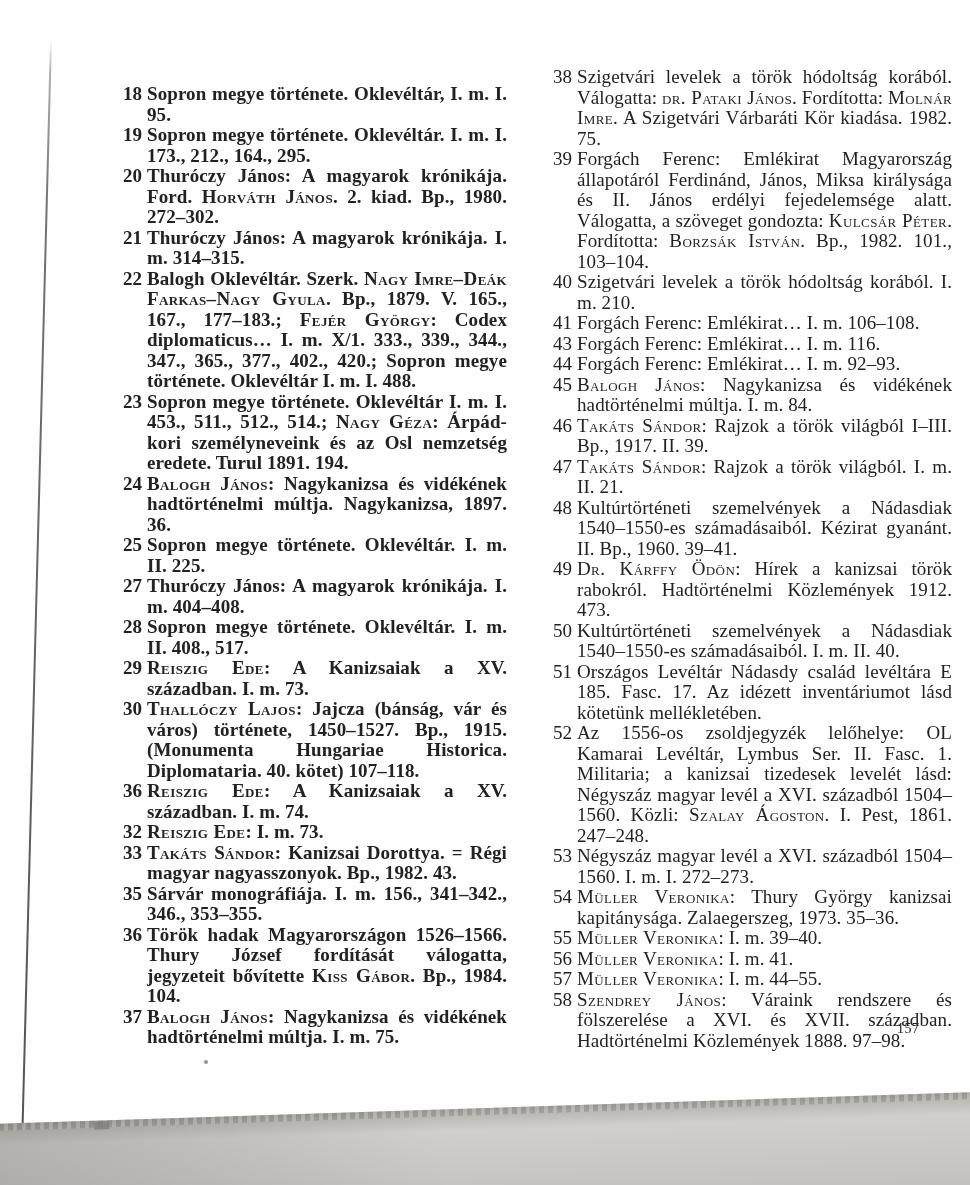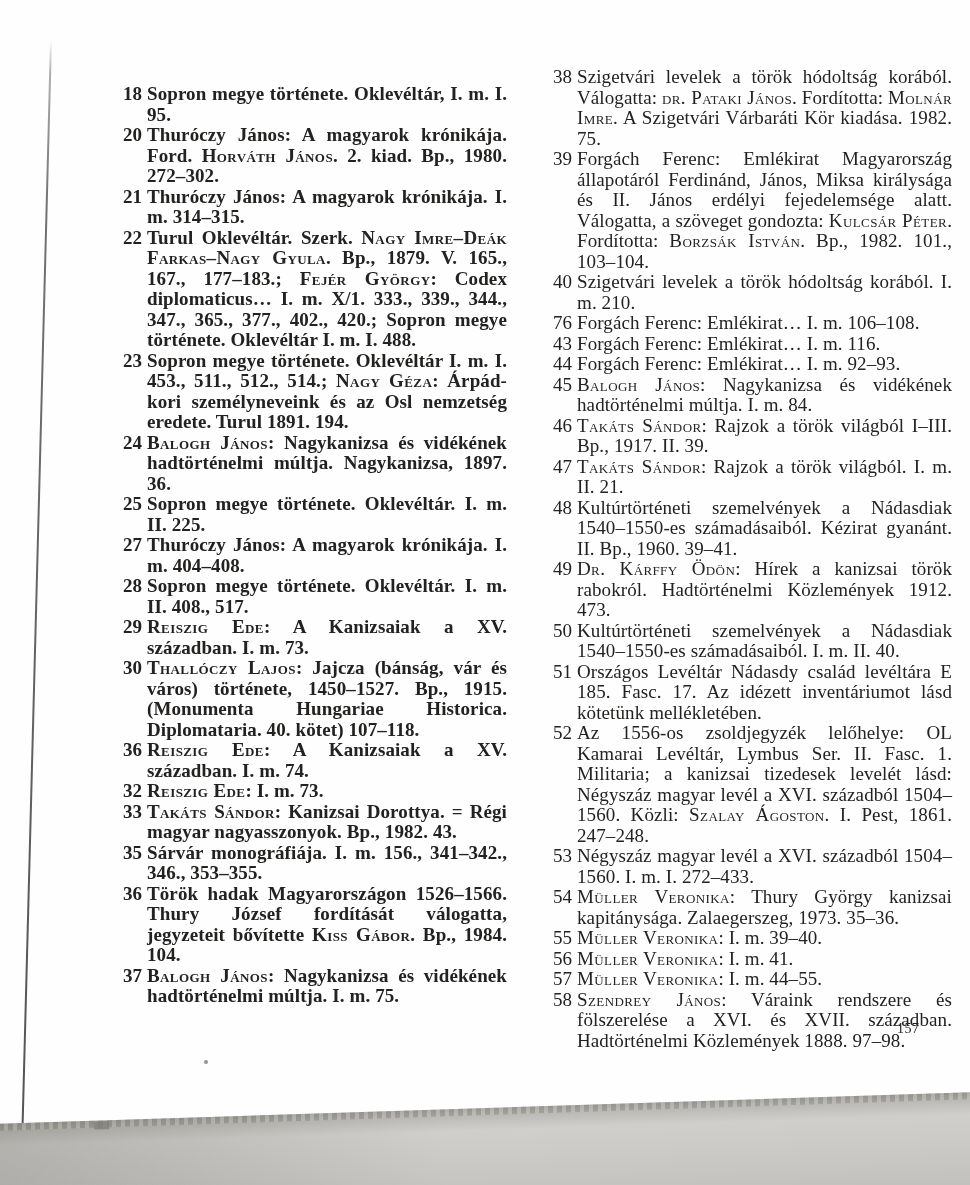--- a/index.html
+++ b/index.html
@@ -54,54 +54,55 @@
   }
 </style>
 </head>
 <body>
 
 <div class="page">
   <div class="spine-line"></div>
 
   <div class="col col-left" id="col-left">
       <p class="fn"><span class="fn-num">18</span><span>Sopron megye története. Oklevéltár, I. m. I. 95.</span></p>
+      <p class="fn"><span class="fn-num">19</span><span>Sopron megye története. Oklevéltár. I. m. I. 173., 212., 164., 295.</span></p>
       <p class="fn"><span class="fn-num">20</span><span>Thuróczy János: A magyarok krónikája. Ford. </span><span class="sc">Horváth János</span><span>. 2. kiad. Bp., 1980. 272–302.</span></p>
       <p class="fn"><span class="fn-num">21</span><span>Thuróczy János: A magyarok krónikája. I. m. 314–315.</span></p>
-      <p class="fn"><span class="fn-num">22</span><span>Turul Oklevéltár. Szerk. </span><span class="sc">Nagy Imre–Deák Farkas–Nagy Gyula</span><span>. Bp., 1879. V. 165., 167., 177–183.; </span><span class="sc">Fejér György</span><span>: Codex diplomaticus… I. m. X/1. 333., 339., 344., 347., 365., 377., 402., 420.; Sopron megye története. Oklevéltár I. m. I. 488.</span></p>
+      <p class="fn"><span class="fn-num">22</span><span>Balogh Oklevéltár. Szerk. </span><span class="sc">Nagy Imre–Deák Farkas–Nagy Gyula</span><span>. Bp., 1879. V. 165., 167., 177–183.; </span><span class="sc">Fejér György</span><span>: Codex diplomaticus… I. m. X/1. 333., 339., 344., 347., 365., 377., 402., 420.; Sopron megye története. Oklevéltár I. m. I. 488.</span></p>
       <p class="fn"><span class="fn-num">23</span><span>Sopron megye története. Oklevéltár I. m. I. 453., 511., 512., 514.; </span><span class="sc">Nagy Géza</span><span>: Árpád-kori személyneveink és az Osl nemzetség eredete. Turul 1891. 194.</span></p>
       <p class="fn"><span class="fn-num">24</span><span class="sc">Balogh János</span><span>: Nagykanizsa és vidékének hadtörténelmi múltja. Nagykanizsa, 1897. 36.</span></p>
       <p class="fn"><span class="fn-num">25</span><span>Sopron megye története. Oklevéltár. I. m. II. 225.</span></p>
       <p class="fn"><span class="fn-num">27</span><span>Thuróczy János: A magyarok krónikája. I. m. 404–408.</span></p>
       <p class="fn"><span class="fn-num">28</span><span>Sopron megye története. Oklevéltár. I. m. II. 408., 517.</span></p>
       <p class="fn"><span class="fn-num">29</span><span class="sc">Reiszig Ede</span><span>: A Kanizsaiak a XV. században. I. m. 73.</span></p>
       <p class="fn"><span class="fn-num">30</span><span class="sc">Thallóczy Lajos</span><span>: Jajcza (bánság, vár és város) története, 1450–1527. Bp., 1915. (Monumenta Hungariae Historica. Diplomataria. 40. kötet) 107–118.</span></p>
       <p class="fn"><span class="fn-num">36</span><span class="sc">Reiszig Ede</span><span>: A Kanizsaiak a XV. században. I. m. 74.</span></p>
       <p class="fn"><span class="fn-num">32</span><span class="sc">Reiszig Ede</span><span>: I. m. 73.</span></p>
       <p class="fn"><span class="fn-num">33</span><span class="sc">Takáts Sándor</span><span>: Kanizsai Dorottya. = Régi magyar nagyasszonyok. Bp., 1982. 43.</span></p>
       <p class="fn"><span class="fn-num">35</span><span>Sárvár monográfiája. I. m. 156., 341–342., 346., 353–355.</span></p>
       <p class="fn"><span class="fn-num">36</span><span>Török hadak Magyarországon 1526–1566. Thury József fordítását válogatta, jegyzeteit bővítette </span><span class="sc">Kiss Gábor</span><span>. Bp., 1984. 104.</span></p>
       <p class="fn"><span class="fn-num">37</span><span class="sc">Balogh János</span><span>: Nagykanizsa és vidékének hadtörténelmi múltja. I. m. 75.</span></p>
     </div>
 
   <div class="col col-right" id="col-right">
       <p class="fn"><span class="fn-num">38</span><span>Szigetvári levelek a török hódoltság korából. Válogatta: </span><span class="sc">dr. Pataki János</span><span>. Fordította: </span><span class="sc">Molnár Imre</span><span>. A Szigetvári Várbaráti Kör kiadása. 1982. 75.</span></p>
       <p class="fn"><span class="fn-num">39</span><span>Forgách Ferenc: Emlékirat Magyarország állapotáról Ferdinánd, János, Miksa királysága és II. János erdélyi fejedelemsége alatt. Válogatta, a szöveget gondozta: </span><span class="sc">Kulcsár Péter</span><span>. Fordította: </span><span class="sc">Borzsák István</span><span>. Bp., 1982. 101., 103–104.</span></p>
       <p class="fn"><span class="fn-num">40</span><span>Szigetvári levelek a török hódoltság korából. I. m. 210.</span></p>
-      <p class="fn"><span class="fn-num">76</span><span>Forgách Ferenc: Emlékirat… I. m. 106–108.</span></p>
+      <p class="fn"><span class="fn-num">41</span><span>Forgách Ferenc: Emlékirat… I. m. 106–108.</span></p>
       <p class="fn"><span class="fn-num">43</span><span>Forgách Ferenc: Emlékirat… I. m. 116.</span></p>
       <p class="fn"><span class="fn-num">44</span><span>Forgách Ferenc: Emlékirat… I. m. 92–93.</span></p>
       <p class="fn"><span class="fn-num">45</span><span class="sc">Balogh János</span><span>: Nagykanizsa és vidékének hadtörténelmi múltja. I. m. 84.</span></p>
       <p class="fn"><span class="fn-num">46</span><span class="sc">Takáts Sándor</span><span>: Rajzok a török világból I–III. Bp., 1917. II. 39.</span></p>
       <p class="fn"><span class="fn-num">47</span><span class="sc">Takáts Sándor</span><span>: Rajzok a török világból. I. m. II. 21.</span></p>
       <p class="fn"><span class="fn-num">48</span><span>Kultúrtörténeti szemelvények a Nádasdiak 1540–1550-es számadásaiból. Kézirat gyanánt. II. Bp., 1960. 39–41.</span></p>
       <p class="fn"><span class="fn-num">49</span><span class="sc">Dr. Kárffy Ödön</span><span>: Hírek a kanizsai török rabokról. Hadtörténelmi Közlemények 1912. 473.</span></p>
       <p class="fn"><span class="fn-num">50</span><span>Kultúrtörténeti szemelvények a Nádasdiak 1540–1550-es számadásaiból. I. m. II. 40.</span></p>
       <p class="fn"><span class="fn-num">51</span><span>Országos Levéltár Nádasdy család levéltára E 185. Fasc. 17. Az idézett inventáriumot lásd kötetünk mellékletében.</span></p>
       <p class="fn"><span class="fn-num">52</span><span>Az 1556-os zsoldjegyzék lelőhelye: OL Kamarai Levéltár, Lymbus Ser. II. Fasc. 1. Militaria; a kanizsai tizedesek levelét lásd: Négyszáz magyar levél a XVI. századból 1504–1560. Közli: </span><span class="sc">Szalay Ágoston</span><span>. I. Pest, 1861. 247–248.</span></p>
-      <p class="fn"><span class="fn-num">53</span><span>Négyszáz magyar levél a XVI. századból 1504–1560. I. m. I. 272–433.</span></p>
+      <p class="fn"><span class="fn-num">53</span><span>Négyszáz magyar levél a XVI. századból 1504–1560. I. m. I. 272–273.</span></p>
       <p class="fn"><span class="fn-num">54</span><span class="sc">Müller Veronika</span><span>: Thury György kanizsai kapitánysága. Zalaegerszeg, 1973. 35–36.</span></p>
       <p class="fn"><span class="fn-num">55</span><span class="sc">Müller Veronika</span><span>: I. m. 39–40.</span></p>
       <p class="fn"><span class="fn-num">56</span><span class="sc">Müller Veronika</span><span>: I. m. 41.</span></p>
       <p class="fn"><span class="fn-num">57</span><span class="sc">Müller Veronika</span><span>: I. m. 44–55.</span></p>
       <p class="fn"><span class="fn-num">58</span><span class="sc">Szendrey János</span><span>: Váraink rendszere és fölszerelése a XVI. és XVII. században. Hadtörténelmi Közlemények 1888. 97–98.</span></p>
     </div>
 
   <div class="page-number">157</div>
 
   <div class="speck"></div>

